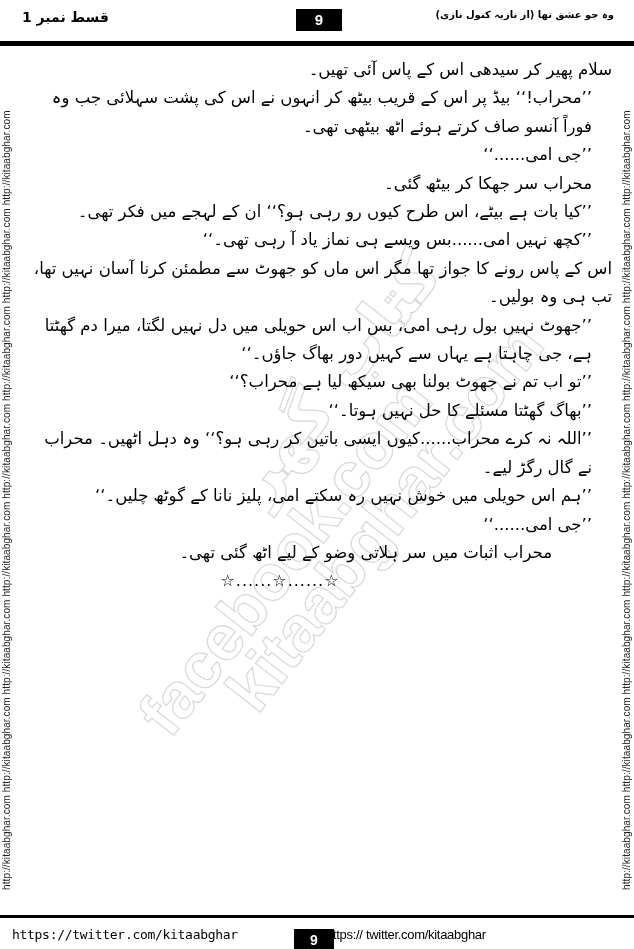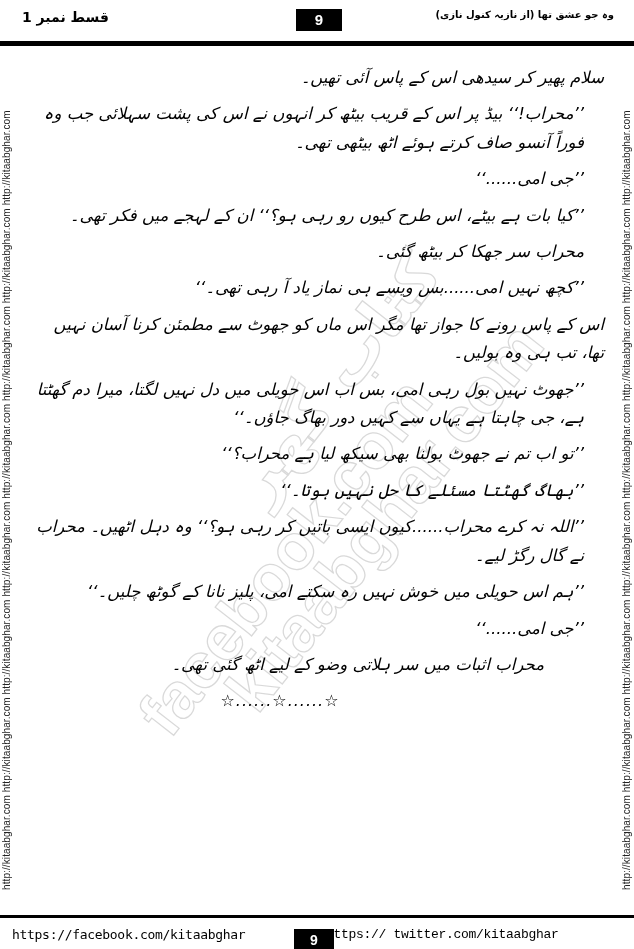--- a/index.html
+++ b/index.html
@@ -8,35 +8,35 @@
   .header { position:absolute; left:0; top:0; width:634px; height:46px; }
   .header .title { position:absolute; right:20px; top:9px; font-size:10px; font-weight:bold; direction:rtl; white-space:nowrap; }
   .header .episode { position:absolute; left:22px; top:9px; font-size:14px; font-weight:bold; direction:rtl; white-space:nowrap; }
   .pagebox { position:absolute; background:#000; color:#fff; font-family:"Liberation Sans", sans-serif; font-weight:bold; font-size:15px; text-align:center; line-height:22px; }
   .header .pagebox { left:296px; top:9px; width:46px; height:22px; }
   .rule-top { position:absolute; left:0; top:41px; width:634px; height:5px; background:#000; }
 
   .footer { position:absolute; left:0; top:900px; width:634px; height:49px; }
   .rule-bottom { position:absolute; left:0; top:15px; width:634px; height:3px; background:#000; }
   .footer .fb { position:absolute; left:12px; top:27px; font-family:"DejaVu Sans Mono", monospace; font-size:13px; letter-spacing:-0.3px; }
-  .footer .tw { position:absolute; left:326px; top:27px; font-family:Liberation Mono, monospace; font-size:13px; letter-spacing:-0.3px; }
+  .footer .tw { position:absolute; left:326px; top:27px; font-family:Liberation Sans, sans-serif; font-size:13px; letter-spacing:-0.3px; }
   .footer .pagebox { left:294px; top:29px; width:40px; height:21px; font-size:14px; }
 
   .side { position:absolute; top:60px; height:830px; width:14px; overflow:hidden; }
   .side span { position:absolute; left:0; top:0; transform-origin:0 0; white-space:nowrap; font-family:"Liberation Sans", sans-serif; font-size:10px; color:#222; letter-spacing:0.1px; }
   .side.left { left:0; }
   .side.left span { transform:translate(1px, 830px) rotate(-90deg); }
   .side.right { right:0; width:16px; }
   .side.right span { transform:translate(3px, 830px) rotate(-90deg); }
 
   .watermark { position:absolute; left:110px; top:220px; width:420px; height:520px; pointer-events:none; opacity:0.22; }
   .watermark .wm { position:absolute; font-family:"Liberation Sans", sans-serif; font-size:64px; color:transparent; -webkit-text-stroke:1.3px #555; transform:rotate(-52deg); white-space:nowrap; font-weight:bold; }
 
   .content { position:absolute; left:28px; right:22px; top:56px; direction:rtl; text-align:right; font-family:"DejaVu Sans", sans-serif; font-size:16.5px; line-height:28.4px; }
-  .content p { margin:8px;font-style:italic; }
+  .content p { margin:0; }
   .content .ind { padding-right:20px; }
   .stars { text-align:center; padding-right:80px; letter-spacing:1px; font-size:16px; }
 </style>
 </head>
 <body>
 
 <div class="header">
   <div class="title">وہ جو عشق تھا (از نازیہ کنول نازی)</div>
   <div class="pagebox">9</div>
   <div class="episode">قسط نمبر 1</div>
@@ -53,32 +53,32 @@
 <div class="watermark">
   <div class="wm" style="left:-40px; top:300px;">facebook.com</div>
   <div class="wm" style="left:40px; top:260px;">kitaabghar.com</div>
   <div class="wm" style="left:80px; top:120px; font-family:'DejaVu Sans', sans-serif;">کتاب گھر</div>
 </div>
 
 <div class="content">
   <p>سلام پھیر کر سیدھی اس کے پاس آئی تھیں۔</p>
   <p class="ind">’’محراب!‘‘ بیڈ پر اس کے قریب بیٹھ کر انہوں نے اس کی پشت سہلائی جب وہ فوراً آنسو صاف کرتے ہوئے اٹھ بیٹھی تھی۔</p>
   <p class="ind">’’جی امی......‘‘</p>
+  <p class="ind">محراب سر جھکا کر بیٹھ گئی۔</p>
   <p class="ind">’’کیا بات ہے بیٹے، اس طرح کیوں رو رہی ہو؟‘‘ ان کے لہجے میں فکر تھی۔</p>
-  <p class="ind">محراب سر جھکا کر بیٹھ گئی۔</p>
   <p class="ind">’’کچھ نہیں امی......بس ویسے ہی نماز یاد آ رہی تھی۔‘‘</p>
   <p>اس کے پاس رونے کا جواز تھا مگر اس ماں کو جھوٹ سے مطمئن کرنا آسان نہیں تھا، تب ہی وہ بولیں۔</p>
   <p class="ind">’’جھوٹ نہیں بول رہی امی، بس اب اس حویلی میں دل نہیں لگتا، میرا دم گھٹتا ہے، جی چاہتا ہے یہاں سے کہیں دور بھاگ جاؤں۔‘‘</p>
   <p class="ind">’’تو اب تم نے جھوٹ بولنا بھی سیکھ لیا ہے محراب؟‘‘</p>
   <p class="ind">’’بھاگ گھٹتا مسئلے کا حل نہیں ہوتا۔‘‘</p>
   <p class="ind">’’اللہ نہ کرے محراب......کیوں ایسی باتیں کر رہی ہو؟‘‘ وہ دہل اٹھیں۔ محراب نے گال رگڑ لیے۔</p>
   <p class="ind">’’ہم اس حویلی میں خوش نہیں رہ سکتے امی، پلیز نانا کے گوٹھ چلیں۔‘‘</p>
   <p class="ind">’’جی امی......‘‘</p>
   <p class="ind" style="padding-right:60px;">محراب اثبات میں سر ہلاتی وضو کے لیے اٹھ گئی تھی۔</p>
   <p class="stars">☆......☆......☆</p>
 </div>
 
 <div class="footer">
   <div class="rule-bottom"></div>
-  <div class="fb">https://facebook.com/kitaabghar</div>
+  <div class="fb">https://twitter.com/kitaabghar</div>
   <div class="pagebox">9</div>
   <div class="tw">https:// twitter.com/kitaabghar</div>
 </div>
 
 </body></html>

